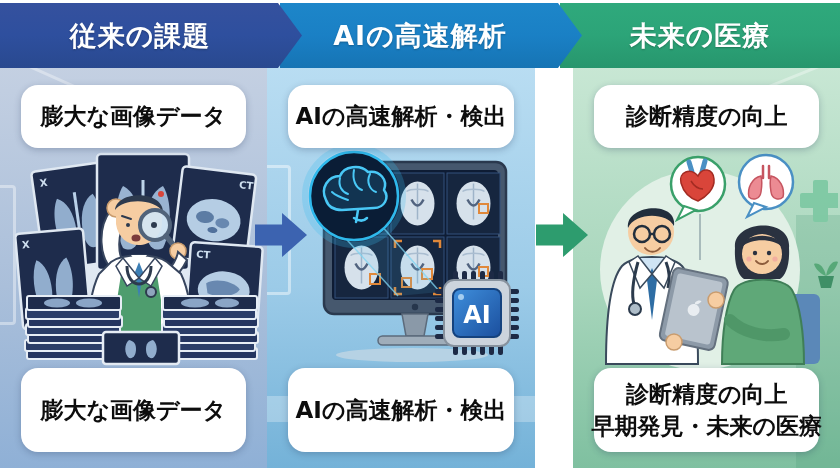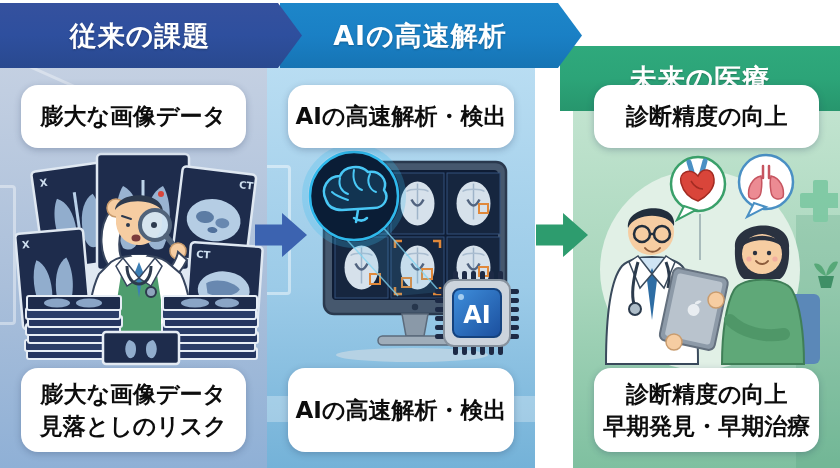--- a/index.html
+++ b/index.html
@@ -7,21 +7,21 @@
   .stage { position:relative; width:840px; height:468px; overflow:hidden; background:#fff; }
 
   
   .header { position:absolute; top:3px; left:0; width:840px; height:48px; }
   .step { position:absolute; top:0; height:65px; display:flex; align-items:center; justify-content:center; }
   .step-label { color:#fff; font-size:27px; font-weight:bold; letter-spacing:1px; text-shadow:0 1px 2px rgba(0,0,0,.25); }
   .step1 { left:0; width:302px; background:linear-gradient(180deg,#35519e,#2e4f9e 50%,#29498f); z-index:3;
            clip-path:polygon(0 0,278px 0,100% 50%,278px 100%,0 100%); padding-right:22px; }
   .step2 { left:280px; width:302px; background:linear-gradient(180deg,#1d86c9,#1a80c5 50%,#1674b4); z-index:2;
            clip-path:polygon(0 0,278px 0,100% 50%,278px 100%,0 100%); padding-right:22px; }
-  .step3 { left:560px; width:280px; background:linear-gradient(180deg,#2fa97c,#2ca478 50%,#27966d); z-index:1;margin-top:43px; }
+  .step3 { left:560px; width:280px; background:linear-gradient(180deg,#2fa97c,#2ca478 50%,#27966d); z-index:1; }
 
   
   .panels { position:absolute; top:65px; left:0; width:840px; height:403px; display:flex; }
   .panel { position:relative; width:280px; height:403px; overflow:hidden; }
   .panel-left   { background:linear-gradient(180deg,#c4d0e2,#aabfda 55%,#8fb0d6); }
   .panel-middle { background:linear-gradient(180deg,#b9ddf2,#9ccbe8 55%,#74b2d8);padding-left:45px; }
   .panel-right  { background:linear-gradient(180deg,#c8e7d4,#a8d6bc 55%,#7fc0a0);margin-left:38px; }
 
   
   .decor { position:absolute; pointer-events:none; }
@@ -159,21 +159,20 @@
         </g>
         <g transform="translate(88,184)">
           <rect width="76" height="32" rx="3" fill="#1e2c4c" stroke="#e6edf5" stroke-width="2.5"></rect>
           <path d="M26,8 C21,12 21,22 26,26 C31,27 33,22 33,17 C33,12 31,9 26,8 Z" fill="#9dbbdc" opacity=".9"></path>
           <path d="M50,8 C55,12 55,22 50,26 C45,27 43,22 43,17 C43,12 45,9 50,8 Z" fill="#9dbbdc" opacity=".9"></path>
         </g>
       </svg>
 
       <div class="info-box bottom-box">
         <div class="box-text">膨大な画像データ</div>
-        <div class="box-text">見落としのリスク</div>
       </div>
     </div>
 
     <div class="panel panel-middle">
       <div class="decor decor-frame" style="top:100px;left:-36px;width:60px;height:130px;border-color:rgba(255,255,255,.45);"></div>
       <div class="decor decor-band" style="bottom:46px;left:0;width:280px;height:26px;"></div>
 
       <div class="info-box top-box">
         <span class="box-text">AIの高速解析・検出</span>
       </div>
@@ -354,20 +353,20 @@
           <circle cx="167" cy="105" r="2.2" fill="#2a3240"></circle>
           <circle cx="181" cy="105" r="2.2" fill="#2a3240"></circle>
           <path d="M168,113 C171,117 177,117 180,113" fill="none" stroke="#8c5c3c" stroke-width="2" stroke-linecap="round"></path>
           <circle cx="161" cy="111" r="2.6" fill="#f2a8a0" opacity=".85"></circle>
           <circle cx="187" cy="111" r="2.6" fill="#f2a8a0" opacity=".85"></circle>
         </g>
       </svg>
 
       <div class="info-box bottom-box">
         <div class="box-text">診断精度の向上</div>
-        <div class="box-text">早期発見・早期治療</div>
+        <div class="box-text">早期発見・未来の医療</div>
       </div>
     </div>
   </div>
 
   <div class="flow-arrow arrow-blue"></div>
   <div class="flow-arrow arrow-green"></div>
 </div>
 
 </body></html>

